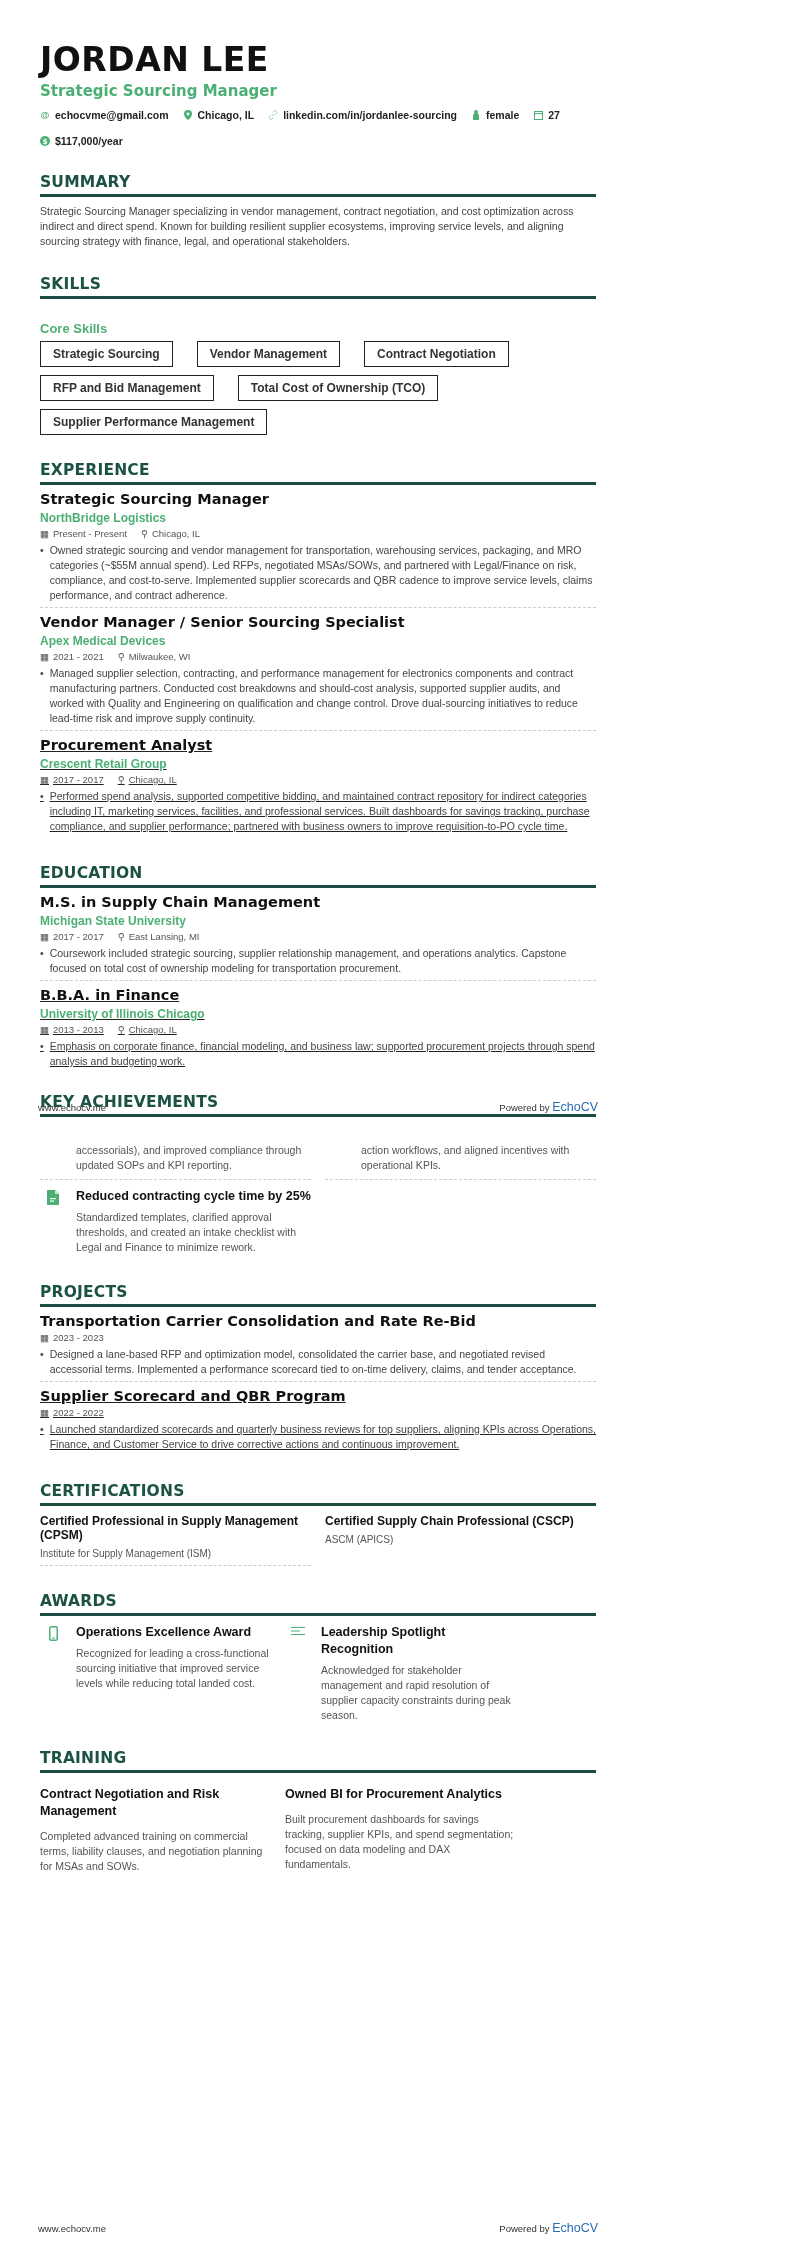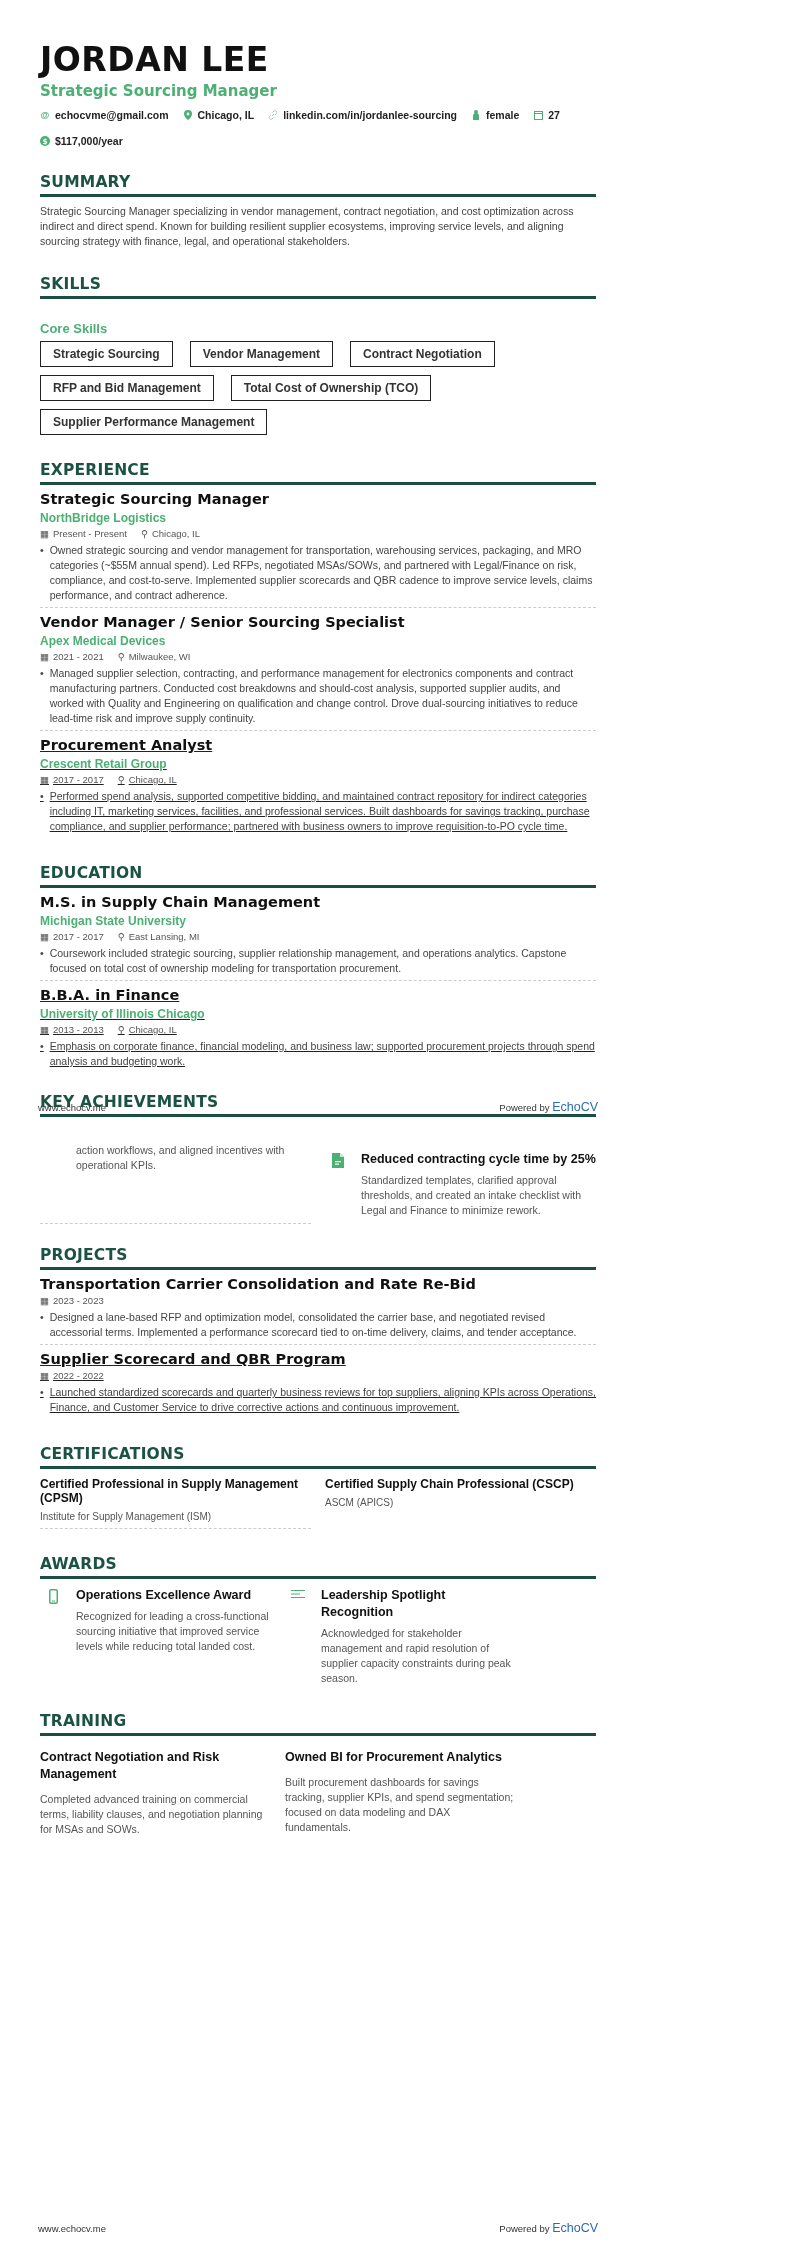--- a/index.html
+++ b/index.html
@@ -9,21 +9,21 @@
     .page2 { height: 1123px; }
     .name { font-family: "DejaVu Sans", sans-serif; font-weight: bold; font-size: 33px; letter-spacing: 0.5px; color: #111; line-height: 36px; margin-top: 2px; }
     .title { font-family: "DejaVu Sans", sans-serif; font-weight: bold; font-size: 15px; color: #4caf74; margin-top: 4px; }
     .contacts { display: flex; flex-wrap: wrap; gap: 14px; margin-top: 9px; font-size: 10.5px; font-weight: bold; color: #222; align-items: center; }
     .contact { display: flex; align-items: center; gap: 5px; }
     .cicon { display: inline-block; width: 10px; height: 10px; color: #4caf74; font-size: 9px; line-height: 10px; text-align: center; }
     .section { margin-top: 26px; }
     .sec-title { font-family: "DejaVu Sans", sans-serif; font-weight: bold; font-size: 15.5px; color: #1b5244; letter-spacing: 0.2px; padding-bottom: 3px; border-bottom: 3px solid #1b4d43; }
     .summary { font-size: 10.5px; color: #444; line-height: 15px; margin-top: 7px; }
     .sub-title { font-size: 13px; font-weight: bold; color: #4caf74; margin-top: 22px; }
-    .chips { display: flex; flex-wrap: wrap; gap: 8px 17px; margin-top: 5px; }
+    .chips { display: flex; flex-wrap: wrap; gap: 8px 24px; margin-top: 5px; }
     .chip { border: 1.5px solid #222; padding: 5px 12px; font-size: 12px; font-weight: bold; color: #333; }
     .entry { padding: 6px 0 4px; border-bottom: 1px dashed #ccc; }
     .entry.last { border-bottom: none; text-decoration: underline; }
     .entry-title { font-family: "DejaVu Sans", sans-serif; font-weight: bold; font-size: 14.5px; color: #111; }
     .entry-org { font-size: 12px; font-weight: bold; color: #4caf74; margin-top: 4px; }
     .meta { display: flex; gap: 14px; font-size: 9.5px; color: #555; margin-top: 3px; }
     .meta span { display: flex; align-items: center; gap: 4px; }
     .bullet { display: flex; gap: 6px; font-size: 10.5px; color: #444; line-height: 15px; margin-top: 4px; }
     .bullet .dot { flex: 0 0 auto; }
     .ach-grid { display: grid; grid-template-columns: 1fr 1fr; column-gap: 14px; }
@@ -241,20 +241,26 @@
     <span>www.echocv.me</span>
     <span><span>Powered by</span> <span class="brand">EchoCV</span></span>
   </div>
 </div>
 
 <div class="page page2" style="padding-top:20px">
   <div class="ach-grid">
     <div class="ach" style="padding-top:0">
       <div class="ach-icon"></div>
       <div>
+          <div class="ach-desc" style="margin-top:0">accessorials), and improved compliance through updated SOPs and KPI reporting.</div>
+        </div>
+    </div>
+    <div class="ach" style="padding-top:0">
+      <div class="ach-icon"></div>
+      <div>
           <div class="ach-desc" style="margin-top:0">action workflows, and aligned incentives with operational KPIs.</div>
         </div>
     </div>
     <div class="ach noborder">
       <div class="ach-icon">
           <svg width="12" height="15" viewBox="0 0 12 15">
             <path d="M0 0h8l4 4v11H0z" fill="#4caf74"></path>
             <path d="M8 0v4h4" fill="#c8ead6"></path>
             <rect x="3" y="8" width="6" height="1.2" fill="#fff"></rect>
             <rect x="3" y="10.5" width="4" height="1.2" fill="#fff"></rect>

